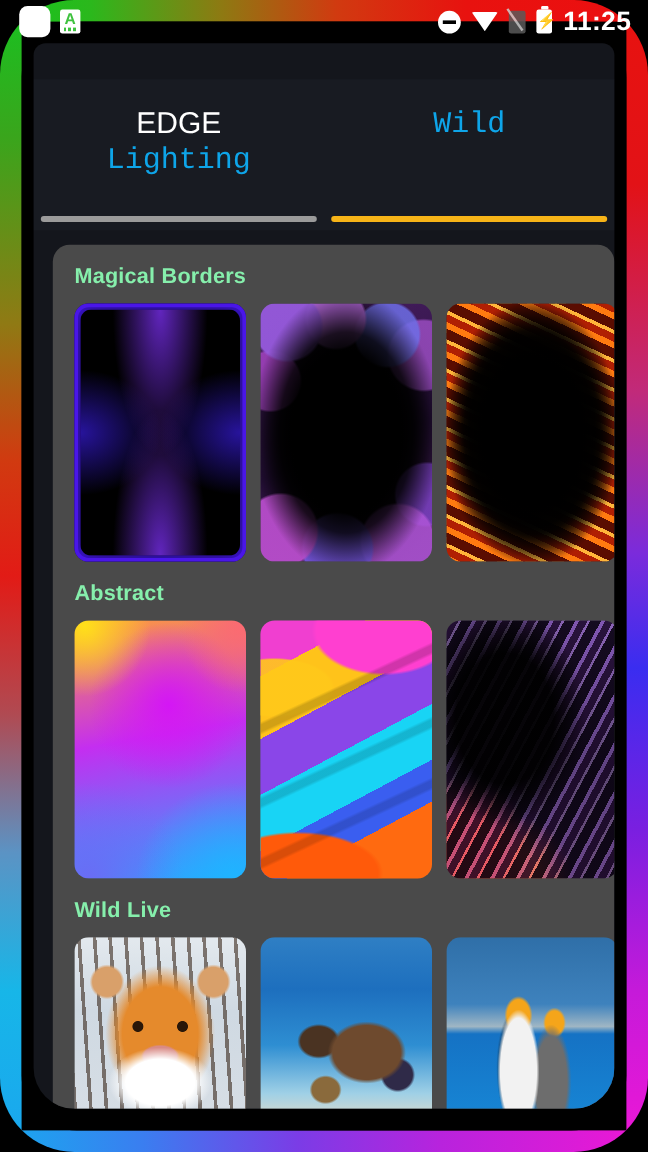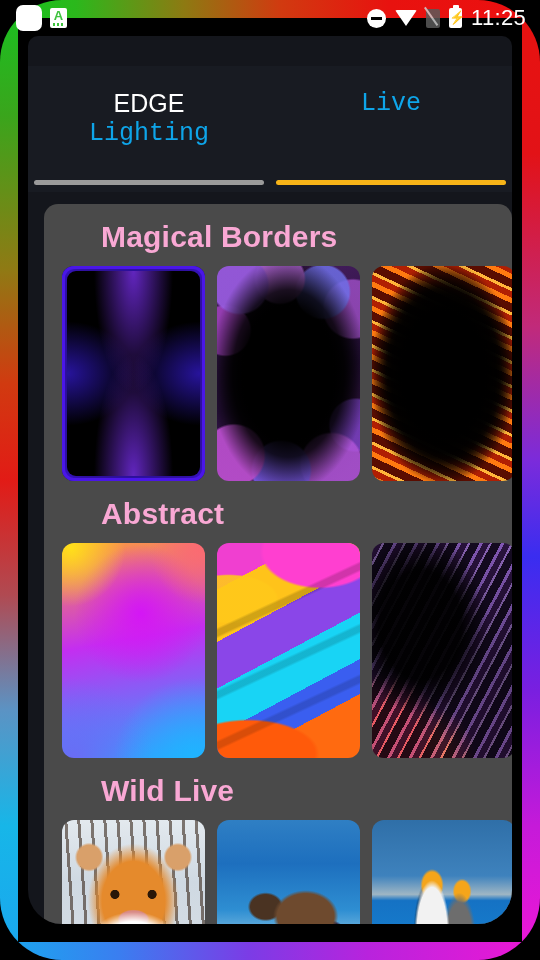--- a/index.html
+++ b/index.html
@@ -81,21 +81,21 @@
   }
   .battery-icon::before {
     content:""; position:absolute; top:-3px; left:3.5px; width:6px; height:3px;
     background:#fff; border-radius:1px 1px 0 0;
   }
   .battery-icon::after {
     content:"\26A1"; position:absolute; left:0; right:0; top:1px;
     font-size:13px; line-height:18px; color:#d8262a; text-align:center;
   }
   #status-clock {
-    color:#fff; font-size:22px; font-weight:400; letter-spacing:.3px;
+    color:#fff; font-size:22px; font-weight:700; letter-spacing:.3px;
   }
 
   
   #app-screen {
     position:absolute; left:28px; top:36px; width:484px; height:888px;
     background:#14161c; border-radius:10px 10px 34px 34px; overflow:hidden;
     z-index:20;
   }
 
   
@@ -118,23 +118,22 @@
   .tab.inactive .tab-underline { background:#9b9b9b; }
   .tab.active   .tab-underline { background:#f7b418; }
 
   
   #content-panel {
     position:absolute; left:16px; top:168px; width:468px; height:720px;
     background:#4a4a4a; border-radius:14px 14px 0 0; overflow:hidden;
   }
   .section { padding:0 0 0 18px; }
   .section-title {
-    color:#f9a8d4; font-size:30px; font-weight:bold; letter-spacing:.2px;
+    color:#86efac; font-size:18px; font-weight:bold; letter-spacing:.2px;
     padding:16px 0 12px 0;
-    margin-left:39px;
   }
   .thumb-row { display:flex; gap:12px; }
   .thumb {
     width:143px; height:215px; border-radius:12px; flex:0 0 auto;
     overflow:hidden; position:relative; cursor:pointer;
     background:#000;
   }
   .thumb.short { height:155px; }
 
   
@@ -283,21 +282,21 @@
 
 <div id="app-screen">
 
   <div id="tab-bar">
     <div class="tab inactive">
       <div class="tab-l1">EDGE</div>
       <div class="tab-l2">Lighting</div>
       <div class="tab-underline"></div>
     </div>
     <div class="tab active">
-      <div class="tab-l2">Live</div>
+      <div class="tab-l2">Wild</div>
       <div class="tab-underline"></div>
     </div>
   </div>
 
   <div id="content-panel">
 
     <div class="section">
       <div class="section-title">Magical Borders</div>
       <div class="thumb-row">
         <div class="thumb tb-neon"></div>

